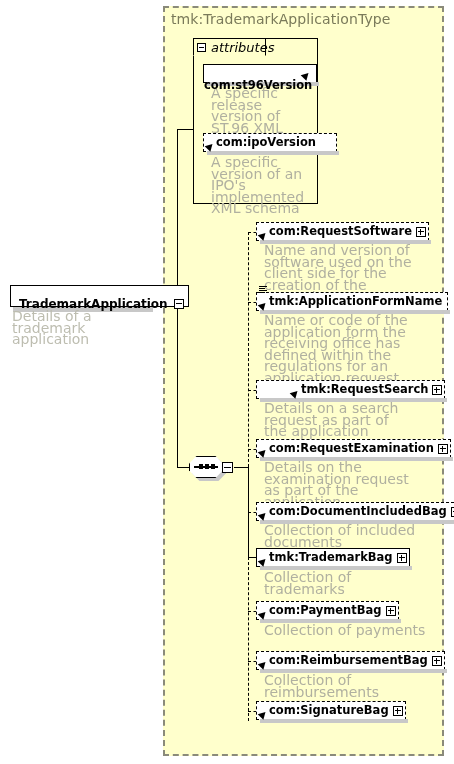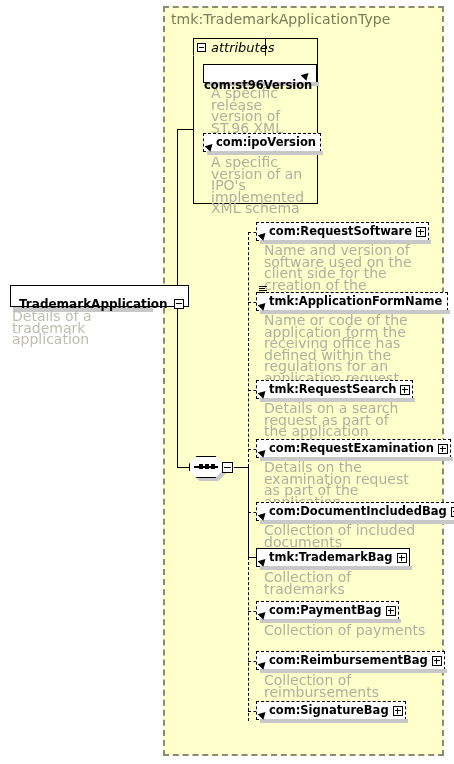--- a/index.html
+++ b/index.html
@@ -363,21 +363,21 @@
     <span class="tab-text">attributes</span>
   </div>
 
   <div class="node required" style="left:203px; top:64px; padding-right:4px;flex-direction:column;">
     <span class="shadow"></span>
     <span class="arrow-icon"></span>
     <span class="nodelabel">com:st96Version</span>
   </div>
   <div class="anno" style="left:211px; top:88px; width:100px;">A specific release version of ST.96 XML Schema</div>
 
-  <div class="node optional" style="left:203px; top:133px; padding-right:4px;">
+  <div class="node optional" style="left:203px; top:133px; padding-right:20px;">
     <span class="shadow"></span>
     <span class="arrow-icon"></span>
     <span class="nodelabel">com:ipoVersion</span>
   </div>
   <div class="anno" style="left:211px; top:157px; width:100px;">A specific version of an IPO's implemented XML schema</div>
 
   <div class="seq">
     <span class="octshadow"></span>
     <span class="oct"></span>
     <span class="bar"></span>
@@ -417,21 +417,21 @@
         <i></i>
         <i></i>
         <i></i>
         <i></i>
       </span>
     <span class="arrow-icon"></span>
     <span class="nodelabel">tmk:ApplicationFormName</span>
   </div>
   <div class="anno" style="left:264px; top:315px; width:168px;">Name or code of the application form the receiving office has defined within the regulations for an application request.</div>
 
-  <div class="node optional" style="left:256px; top:380px;">
+  <div class="node optional" style="left:256px; top:380px;padding-left:32px;">
     <span class="shadow"></span>
     <span class="arrow-icon"></span>
     <span class="nodelabel">tmk:RequestSearch</span>
     <span class="plus"></span>
   </div>
   <div class="anno" style="left:264px; top:403px; width:150px;">Details on a search request as part of the application</div>
 
   <div class="node optional" style="left:256px; top:439px;">
     <span class="shadow"></span>
     <span class="arrow-icon"></span>

